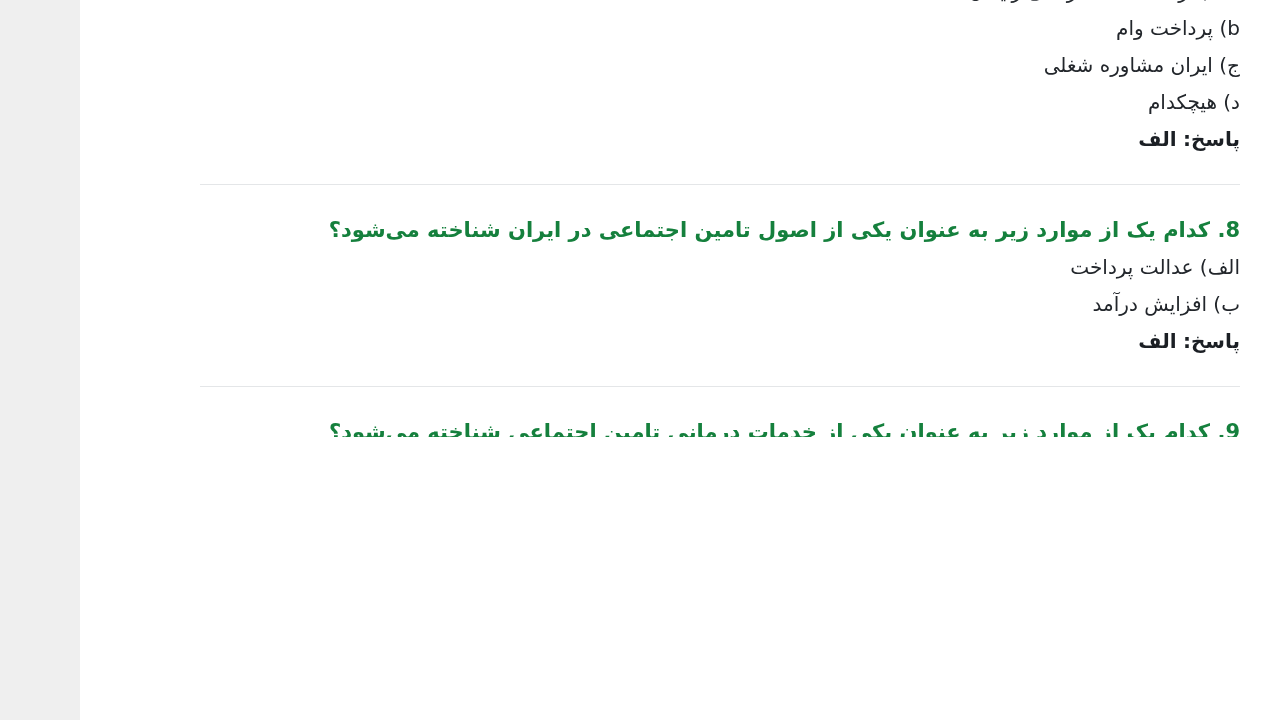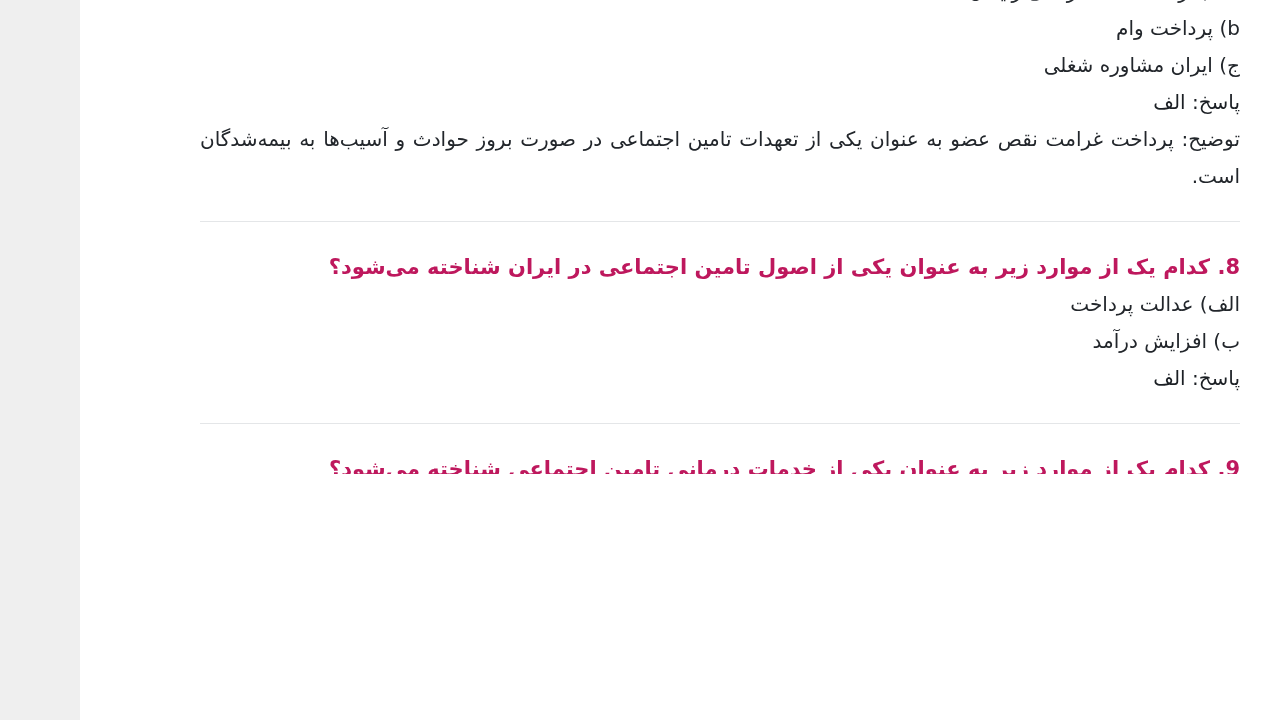--- a/index.html
+++ b/index.html
@@ -40,37 +40,37 @@
     direction: rtl;
     text-align: right;
   }
   .line {
     color: #22262b;
     font-size: 20px;
     line-height: 37px;
     letter-spacing: 0;
   }
   .qtext {
-    color: #be185d;
+    color: #15803d;
     font-size: 21px;
     line-height: 38px;
     font-weight: 700;
   }
   .opt {
     color: #22262b;
     font-size: 20px;
     line-height: 37px;
   }
   .answer {
     color: #1b1f24;
     font-size: 20px;
     line-height: 37px;
   }
   .answer b, .explain b {
-    font-weight: 400;
+    font-weight: 700;
   }
   .explain {
     color: #22262b;
     font-size: 20px;
     line-height: 37px;
     text-align: justify;
     text-align-last: right;
   }
   .divider {
     border: none;
@@ -99,27 +99,24 @@
   <div class="sheet">
     <div class="content">
 
       <div class="cut-line">
         <div class="line partial-top">الف) ارائه خدمات درمانی رایگان</div>
       </div>
 
       <div class="block">
         <div class="opt">b) پرداخت وام</div>
         <div class="opt">ج) ایران مشاوره شغلی</div>
+        <div class="opt">د) هیچکدام</div>
         <div class="answer">
           <b>پاسخ:</b>
           <b>الف</b>
-        </div>
-        <div class="explain">
-          <b>توضیح:</b>
-          <span>پرداخت غرامت نقص عضو به عنوان یکی از تعهدات تامین اجتماعی در صورت بروز حوادث و آسیب‌ها به بیمه‌شدگان است.</span>
         </div>
       </div>
 
       <hr class="divider">
 
       <div class="block">
         <div class="qtext">8. کدام یک از موارد زیر به عنوان یکی از اصول تامین اجتماعی در ایران شناخته می‌شود؟</div>
         <div class="opt">الف) عدالت پرداخت</div>
         <div class="opt">ب) افزایش درآمد</div>
         <div class="answer">

